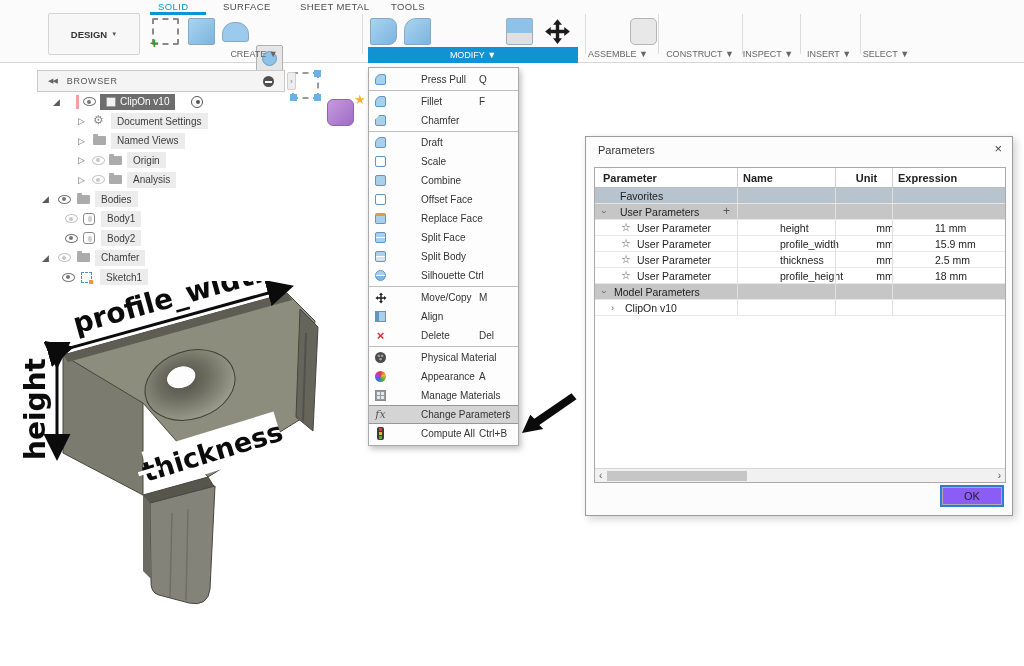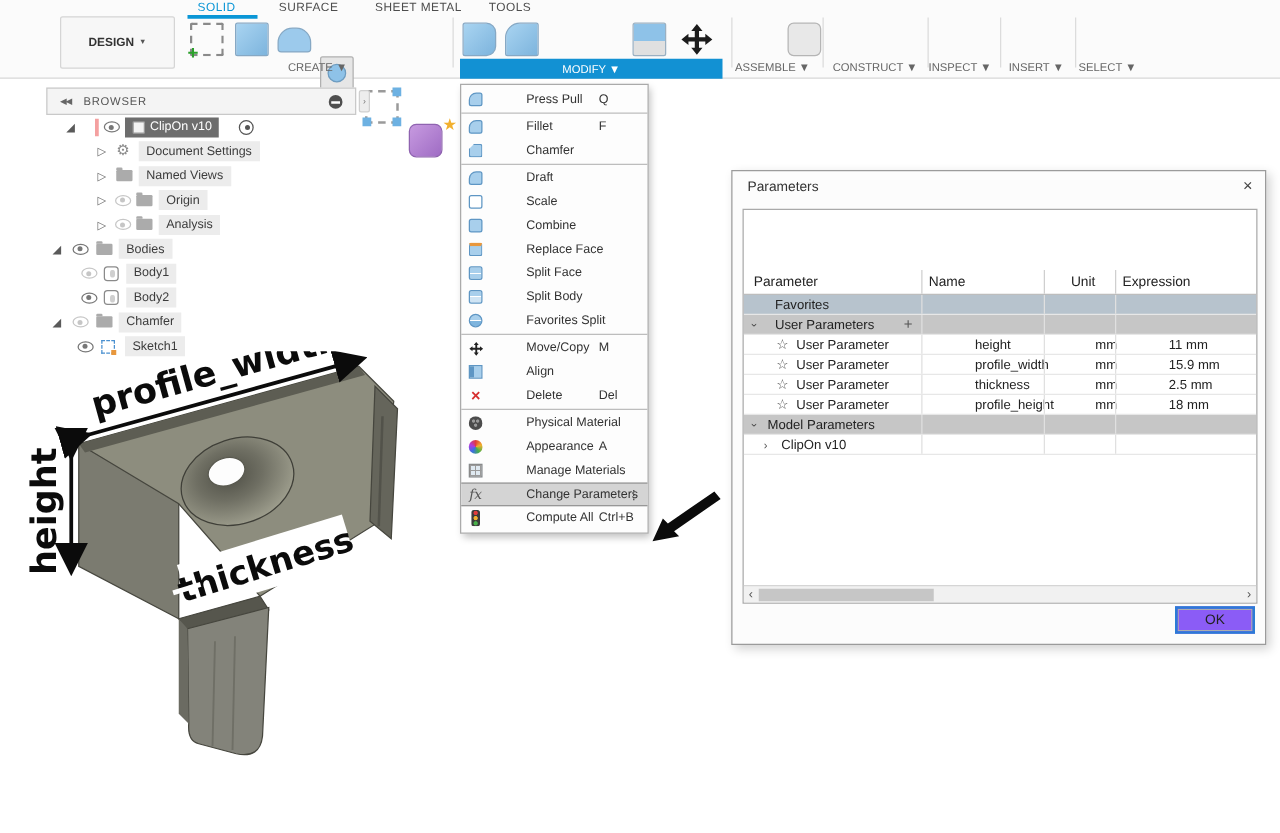--- a/index.html
+++ b/index.html
@@ -137,21 +137,21 @@
   #callout-arrow { position:absolute; left:516px; top:392px; z-index:6; }
 
   
   #param-dialog { position:absolute; left:585px; top:136px; width:428px; height:380px;
     background:#fcfcfc; border:1px solid #9b9b9b; box-shadow:3px 3px 8px rgba(0,0,0,.18); z-index:4; }
   #pd-title { position:absolute; left:12px; top:7px; font-size:11px; color:#333; }
   #pd-close { position:absolute; right:10px; top:4px; font-size:13px; color:#444; cursor:default; }
   #pd-table { position:absolute; left:8px; top:30px; width:412px; height:316px;
     background:#fff; border:1px solid #a9a9a9; overflow:hidden; }
   .prow { display:flex; width:100%; height:16px; font-size:10.5px; color:#222; border-bottom:1px solid #e7e7e7; }
-  .prow.hdr { height:20px; font-weight:normal; font-size:11px; border-bottom:1px solid #bdbdbd;margin-top:48px; }
+  .prow.hdr { height:20px; font-weight:bold; font-size:11px; border-bottom:1px solid #bdbdbd; }
   .pc { position:relative; display:flex; align-items:center; height:100%; }
   .pc1 { width:142px; } .pc2 { width:98px; border-left:1px solid #e0e0e0; }
   .pc3 { width:57px; border-left:1px solid #e0e0e0;justify-content:center; } .pc4 { flex:1; border-left:1px solid #e0e0e0; }
   .prow.hdr .pc2,.prow.hdr .pc3,.prow.hdr .pc4 { border-left:1px solid #cfcfcf; }
   .prow.fav { background:#b7c3cd; }
   .prow.grp { background:#c6c6c6; }
   .pc .t { margin-left:5px; white-space:nowrap; }
   .pc1 .t { margin-left:8px; }
   .ind1 .t { margin-left:25px; }
   .star { position:absolute; left:26px; font-size:11px; color:#555; top:1px; }
@@ -431,34 +431,38 @@
     </div>
     <div class="mitem">
       <span class="mic bluechip hollow"></span>
       <span class="lbl">Scale</span>
     </div>
     <div class="mitem">
       <span class="mic bluechip"></span>
       <span class="lbl">Combine</span>
     </div>
     <div class="mitem">
+      <span class="mic bluechip hollow"></span>
+      <span class="lbl">Offset Face</span>
+    </div>
+    <div class="mitem">
       <span class="mic bluechip orange-top"></span>
       <span class="lbl">Replace Face</span>
     </div>
     <div class="mitem">
       <span class="mic bluechip hsplit"></span>
       <span class="lbl">Split Face</span>
     </div>
     <div class="mitem">
       <span class="mic bluechip stack"></span>
       <span class="lbl">Split Body</span>
     </div>
     <div class="mitem">
       <span class="mic circle"></span>
-      <span class="lbl">Favorites Split</span>
+      <span class="lbl">Silhouette Ctrl</span>
     </div>
     <div class="msep"></div>
     <div class="mitem">
       <span class="mic">
         <svg width="12" height="12" viewBox="0 0 24 24">
             <path d="M12 1 L16 6 H13.5 V10.5 H18 V8 L23 12 L18 16 V13.5 H13.5 V18 H16 L12 23 L8 18 H10.5 V13.5 H6 V16 L1 12 L6 8 V10.5 H10.5 V6 H8 Z" fill="#222"></path>
           </svg>
       </span>
       <span class="lbl">Move/Copy</span>
       <span class="sc">M</span>

